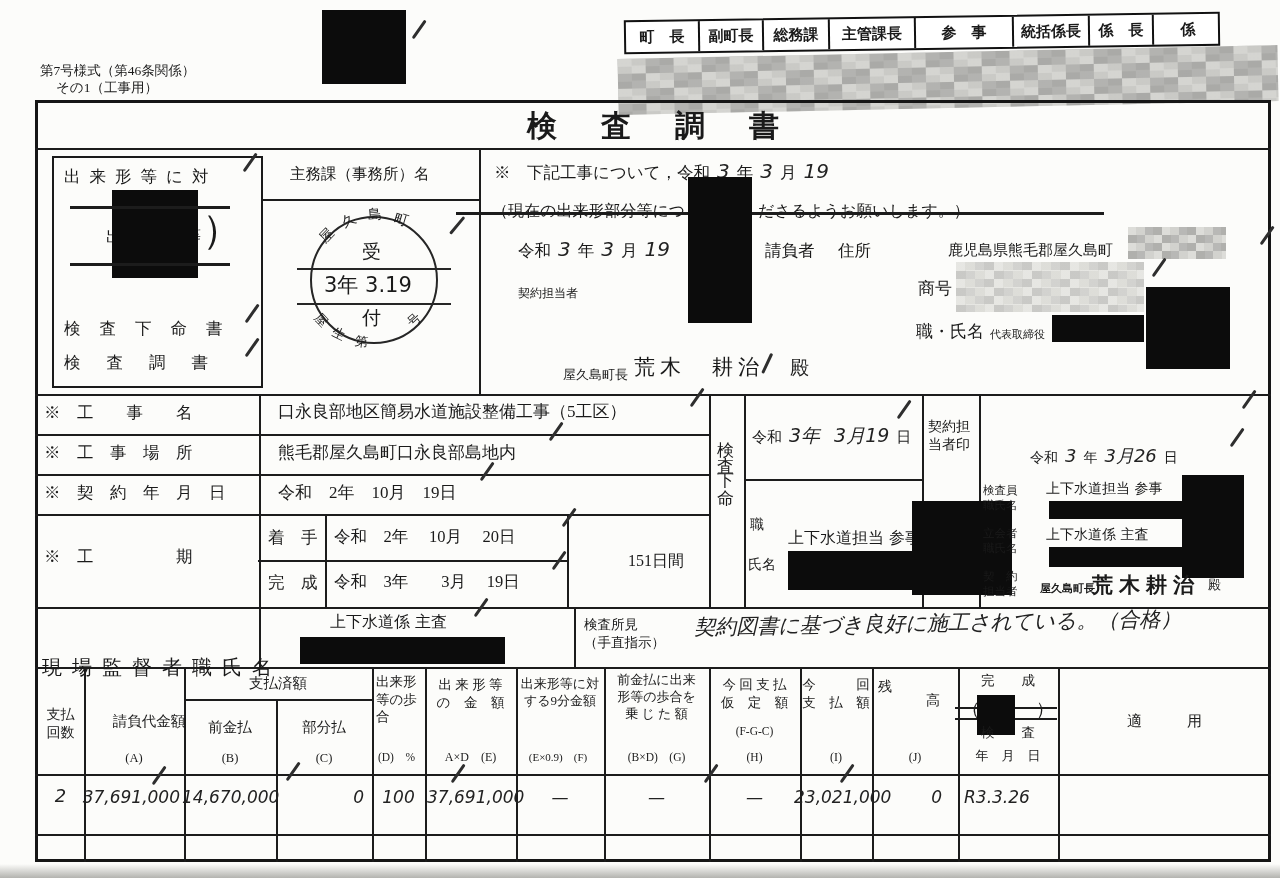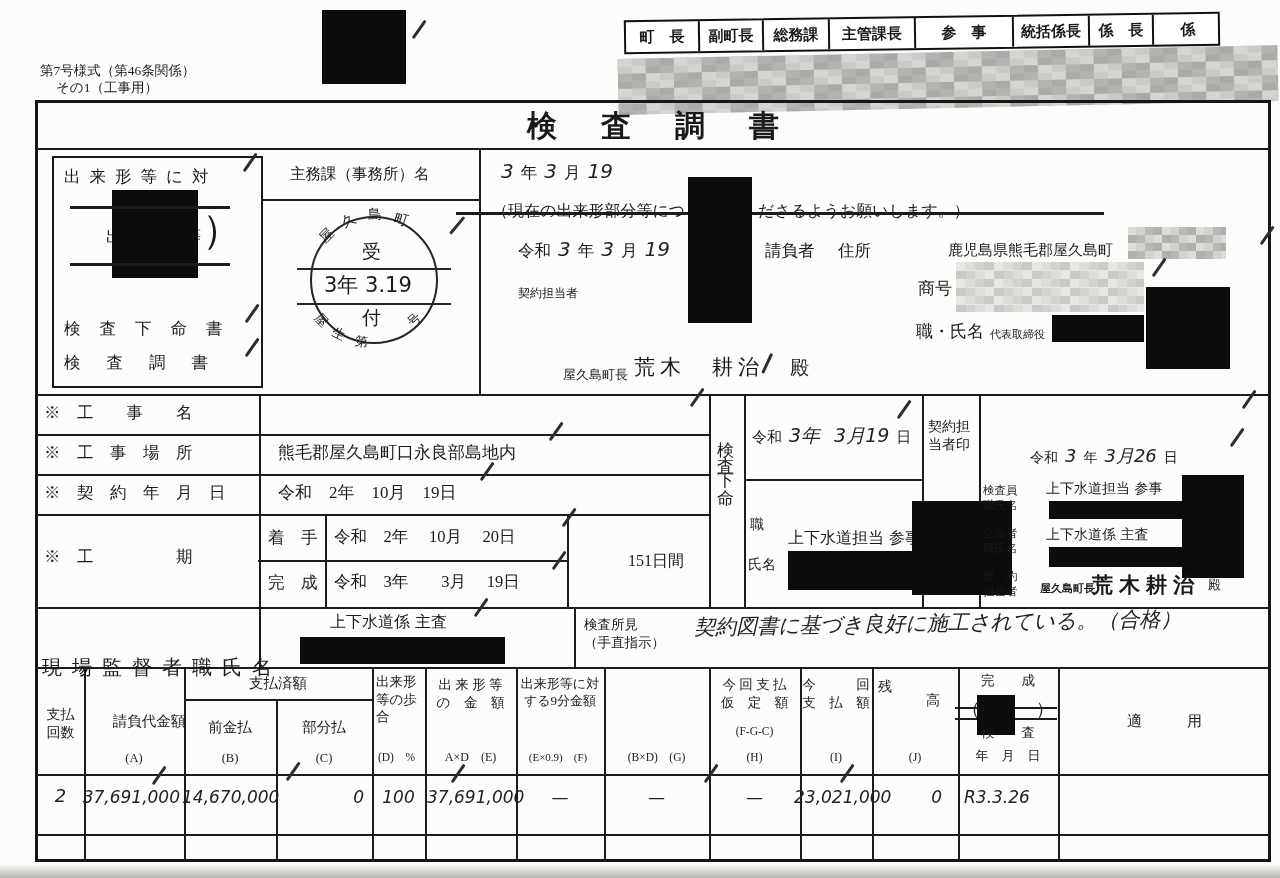--- a/index.html
+++ b/index.html
@@ -93,20 +93,21 @@
   <div class="t" style="left:342px;top:212px;font-size:14px;transform:rotate(-26deg)">久</div>
   <div class="t" style="left:368px;top:206px;font-size:14px;transform:rotate(-5deg)">島</div>
   <div class="t" style="left:394px;top:211px;font-size:14px;transform:rotate(17deg)">町</div>
   <div class="t" style="left:314px;top:312px;font-size:13px;transform:rotate(46deg)">屋</div>
   <div class="t" style="left:332px;top:326px;font-size:13px;transform:rotate(27deg)">生</div>
   <div class="t" style="left:355px;top:334px;font-size:13px;transform:rotate(8deg)">第</div>
   <div class="t" style="left:408px;top:312px;font-size:13px;transform:rotate(-42deg)">号</div>
   <div class="tick" style="left:446px;top:224px;transform:rotate(-50deg)"></div>
 
   <div class="flexline" style="left:494px;top:159px">
+    <span class="p16">※　下記工事について，令和</span>
     <span class="hw n20 mx6">3</span>
     <span class="p16">年</span>
     <span class="hw n20 mx6">3</span>
     <span class="p16">月</span>
     <span class="hw n20 mx6">19</span>
   </div>
   <div class="t nw" style="left:492px;top:201px;font-size:16px">（現在の出来形部分等につ</div>
   <div class="t nw" style="left:758px;top:201px;font-size:16px">ださるようお願いします。）</div>
   <div class="hl" style="left:456px;top:212px;width:648px;height:2.5px"></div>
   <div class="flexline" style="left:518px;top:237px">
@@ -148,20 +149,21 @@
   <div class="vl" style="left:325px;top:514px;height:94px"></div>
   <div class="vl" style="left:567px;top:514px;height:94px"></div>
   <div class="vl" style="left:709px;top:394px;height:214px"></div>
   <div class="vl" style="left:574px;top:607px;height:61px"></div>
   <div class="vl" style="left:744px;top:394px;height:214px"></div>
   <div class="vl" style="left:922px;top:394px;height:214px"></div>
   <div class="vl" style="left:979px;top:394px;height:214px"></div>
   <div class="hl" style="left:744px;top:479px;width:178px"></div>
 
   <div class="t nw" style="left:44px;top:402px;font-size:16.5px">※　工　　事　　名</div>
+  <div class="t nw" style="left:278px;top:401px;font-size:17px">口永良部地区簡易水道施設整備工事（5工区）</div>
   <div class="tick" style="left:686px;top:396px"></div>
   <div class="t nw" style="left:44px;top:442px;font-size:16.5px">※　工　事　場　所</div>
   <div class="t nw" style="left:278px;top:442px;font-size:17px">熊毛郡屋久島町口永良部島地内</div>
   <div class="tick" style="left:545px;top:430px"></div>
   <div class="t nw" style="left:44px;top:482px;font-size:16.5px">※　契　約　年　月　日</div>
   <div class="t nw" style="left:278px;top:482px;font-size:17px">令和　2年　10月　19日</div>
   <div class="tick" style="left:476px;top:470px"></div>
   <div class="t nw" style="left:44px;top:546px;font-size:16.5px">※　工　　　　　期</div>
   <div class="t nw" style="left:268px;top:527px;font-size:16.5px">着　手</div>
   <div class="t nw" style="left:334px;top:526px;font-size:16.5px">令和　2年　 10月 　20日</div>
@@ -246,20 +248,23 @@
   <div class="t" style="left:376px;top:673px;width:49px;font-size:13.5px">出来形
 等の歩
 合</div>
   <div class="t ctr nw" style="left:370px;top:750px;width:53px;font-size:11.5px">(D)　%</div>
   <div class="t ctr" style="left:427px;top:676px;width:87px;font-size:13.5px">出 来 形 等
 の　金　額</div>
   <div class="t ctr nw" style="left:427px;top:750px;width:87px;font-size:12px">A×D　(E)</div>
   <div class="t ctr" style="left:518px;top:676px;width:84px;font-size:13px">出来形等に対
 する9分金額</div>
   <div class="t ctr nw" style="left:514px;top:750px;width:88px;font-size:11px">(E×0.9)　(F)</div>
+  <div class="t ctr" style="left:606px;top:672px;width:101px;font-size:13px">前金払に出来
+形等の歩合を
+乗 じ た 額</div>
   <div class="t ctr nw" style="left:606px;top:750px;width:101px;font-size:11.5px">(B×D)　(G)</div>
   <div class="t ctr" style="left:711px;top:676px;width:87px;font-size:13.5px">今 回 支 払
 仮　定　額</div>
   <div class="t ctr nw" style="left:711px;top:724px;width:87px;font-size:11.5px">(F-G-C)</div>
   <div class="t ctr nw" style="left:711px;top:750px;width:87px;font-size:11.5px">(H)</div>
   <div class="t ctr" style="left:802px;top:676px;width:68px;font-size:13.5px">今　　　回
 支　払　額</div>
   <div class="t ctr nw" style="left:802px;top:750px;width:68px;font-size:12px">(I)</div>
   <div class="t nw" style="left:878px;top:678px;font-size:14px">残</div>
   <div class="t nw" style="left:926px;top:692px;font-size:14px">高</div>

